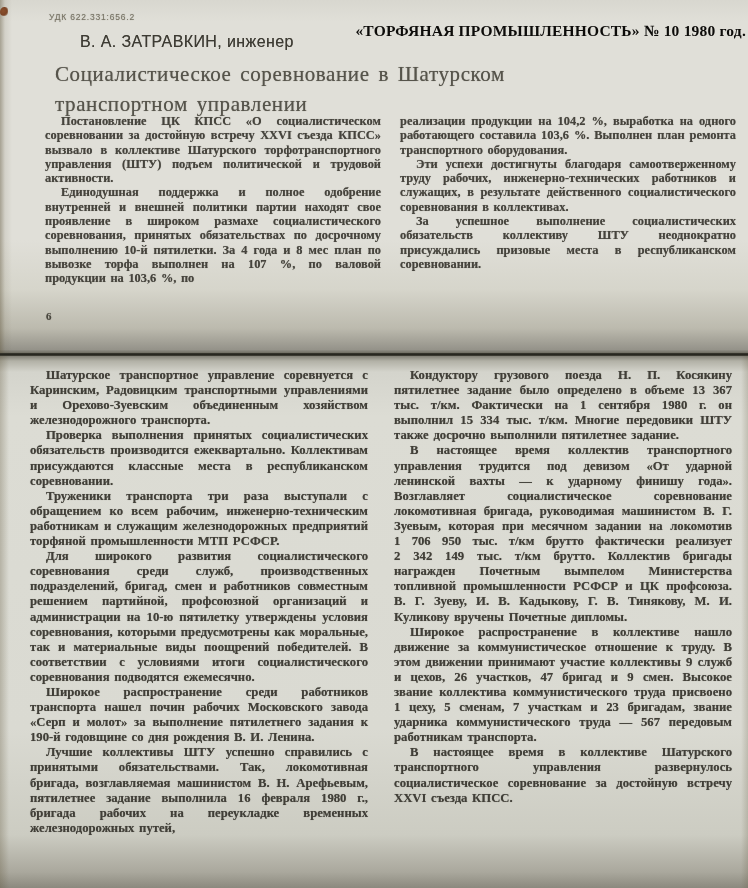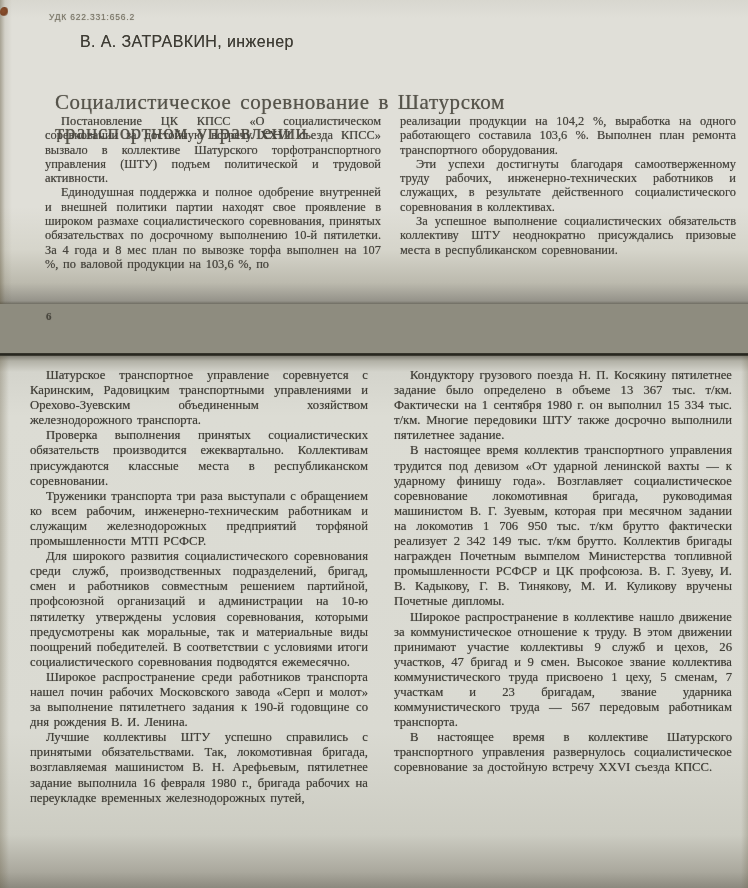--- a/index.html
+++ b/index.html
@@ -5,21 +5,21 @@
   html,body{margin:0;padding:0;}
   body{
     width:748px;height:888px;overflow:hidden;
     font-family:"Liberation Serif","DejaVu Serif",serif;
     background:#8e8c7f;
   }
   .scan{position:relative;width:748px;height:888px;overflow:hidden;}
 
   
   .page-top{
-    position:absolute;left:0;top:0;width:748px;height:304px;
+    position:absolute;left:0;top:0;width:748px;height:353px;
     background:
       linear-gradient(90deg, rgba(96,86,60,0.45) 0px, rgba(96,86,60,0.10) 5px, rgba(96,86,60,0) 12px),
       linear-gradient(180deg,#d8d7cf 0%,#e0dfd8 6%,#e0dfd8 68%,#d6d5cb 82%,#bcbaae 93%,#95938a 99%,#6f6d62 100%);
   }
   .corner-spot{
     position:absolute;left:0px;top:7px;width:8px;height:9px;border-radius:60% 40% 50% 50%;
     background:radial-gradient(circle at 40% 45%,#8a4f2c 0%,#7c4526 55%,rgba(124,69,38,0) 100%);
   }
   .udk{
     position:absolute;left:49px;top:12px;
@@ -38,27 +38,26 @@
     position:absolute;right:2px;top:22px;
     font-family:"Liberation Serif","DejaVu Serif",serif;
     font-weight:bold;font-size:15.5px;letter-spacing:0.2px;color:#0d0c0a;
     white-space:nowrap;
   }
   .title{
     position:absolute;left:55px;top:59px;width:560px;
     font-size:21px;line-height:30px;font-weight:400;
     letter-spacing:0.6px;word-spacing:3px;color:#56544b;
     text-shadow:0 0 0.8px rgba(86,84,75,0.75);
-    margin-top:28px;
   }
   .cols{display:flex;}
   .cols-top{
     position:absolute;left:45px;right:12px;top:114px;gap:19px;
   }
-  .col{flex:1;min-width:0;}
+  .col{flex:1;min-width:0;font-weight:bold;}
   .cols-top p{
     margin:0;font-size:12.4px;line-height:14.3px;text-align:justify;
     color:#46443d;word-spacing:1.5px;
     text-shadow:0 0 0.7px rgba(70,68,61,0.65);
   }
   p.ind{text-indent:16px;}
   p.noind{text-indent:0;}
   .pagenum{
     position:absolute;left:46px;top:310px;
     font-weight:bold;font-size:11px;color:#4a483f;
@@ -90,20 +89,21 @@
 </style>
 </head>
 <body>
 
 <div class="scan">
 
   <div class="page-top">
     <div class="corner-spot"></div>
     <div class="udk">УДК 622.331:656.2</div>
     <div class="author">В. А. ЗАТРАВКИН, инженер</div>
+    <div class="journal">«ТОРФЯНАЯ ПРОМЫШЛЕННОСТЬ» № 10 1980 год.</div>
     <div class="title">
       <span>Социалистическое соревнование в Шатурском</span><br>
       <span>транспортном управлении</span>
     </div>
     <div class="cols cols-top">
       <div class="col">
         <p class="ind">Постановление ЦК КПСС «О социалистическом соревновании за достойную встречу XXVI съезда КПСС» вызвало в коллективе Шатурского торфотранспортного управления (ШТУ) подъем политической и трудовой активности.</p>
         <p class="ind">Единодушная поддержка и полное одобрение внутренней и внешней политики партии находят свое проявление в широком размахе социалистического соревнования, принятых обязательствах по досрочному выполнению 10-й пятилетки. За 4 года и 8 мес план по вывозке торфа выполнен на 107 %, по валовой продукции на 103,6 %, по</p>
       </div>
       <div class="col">

